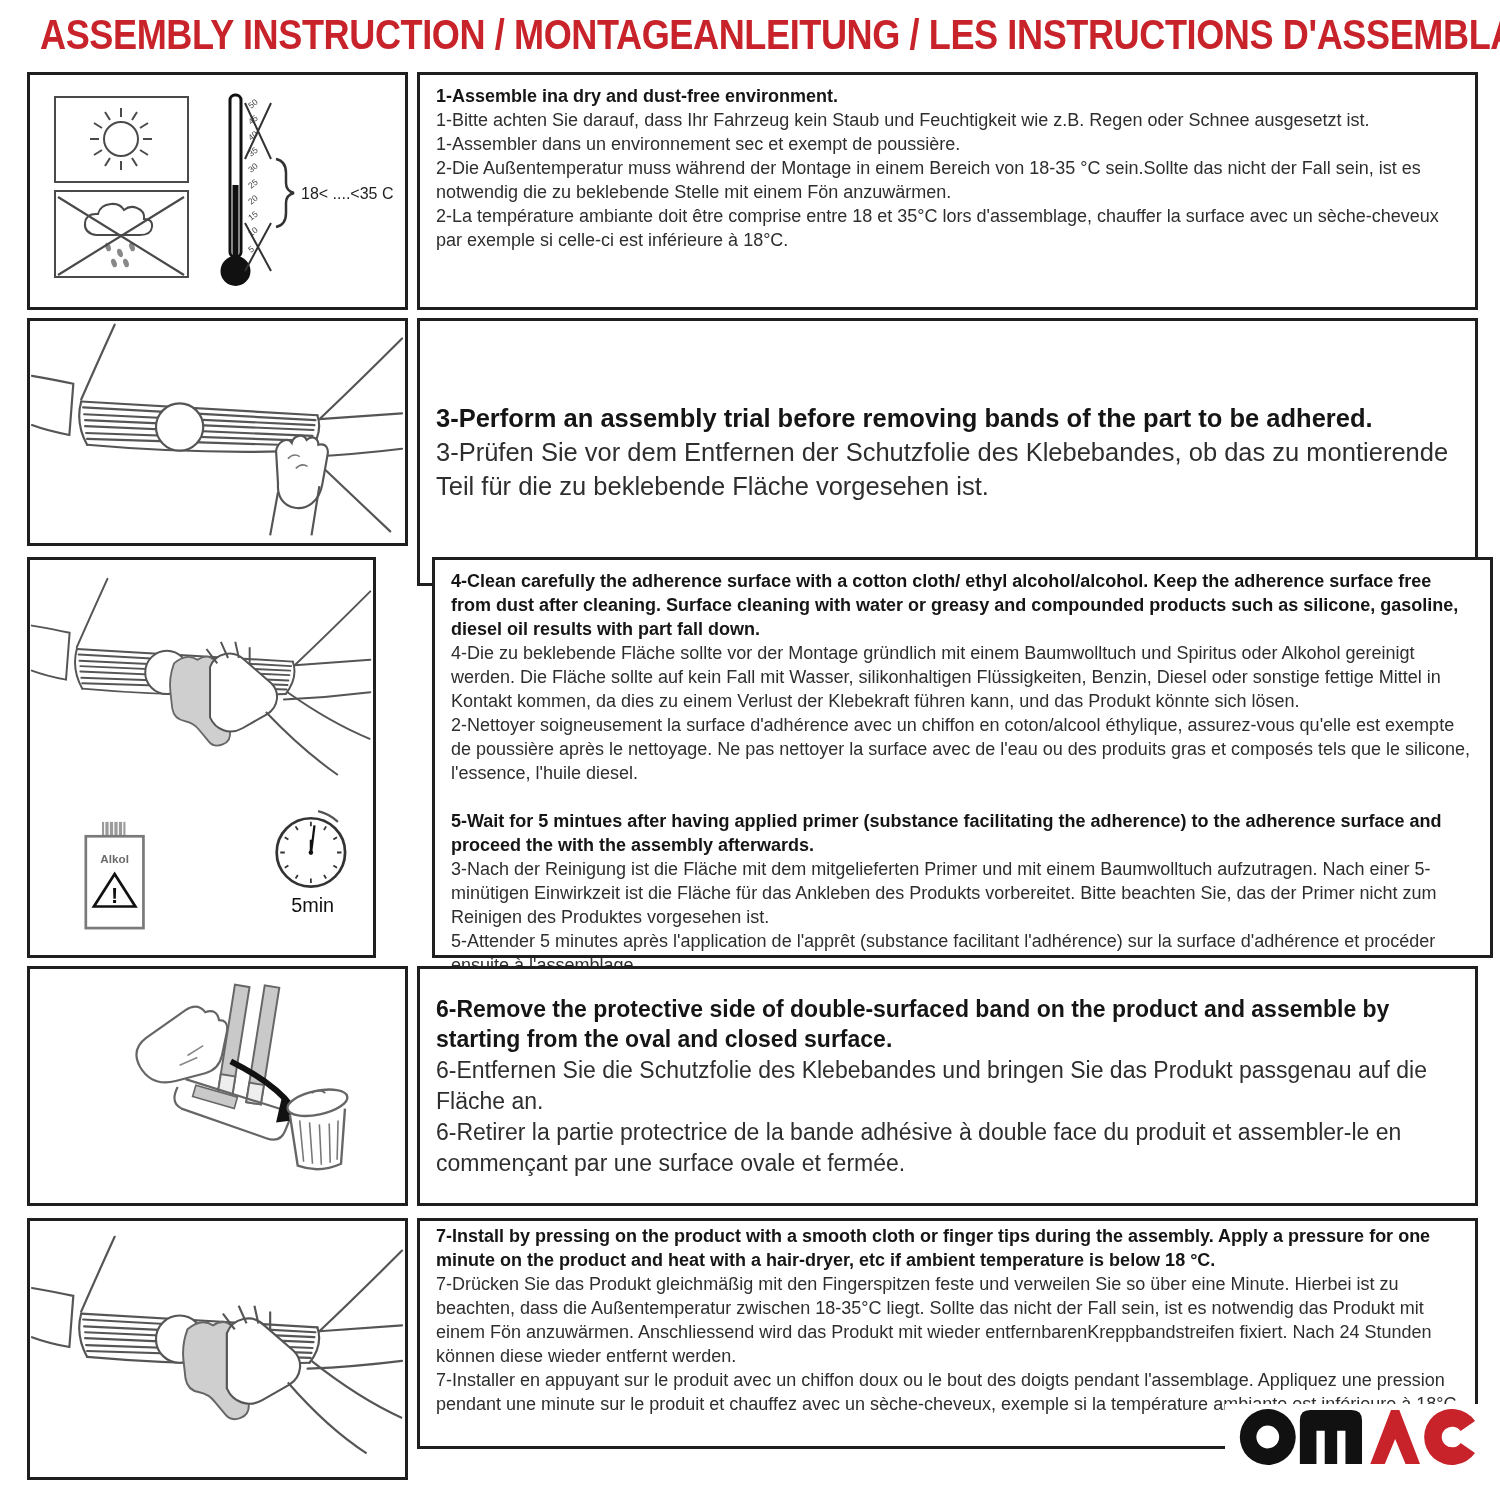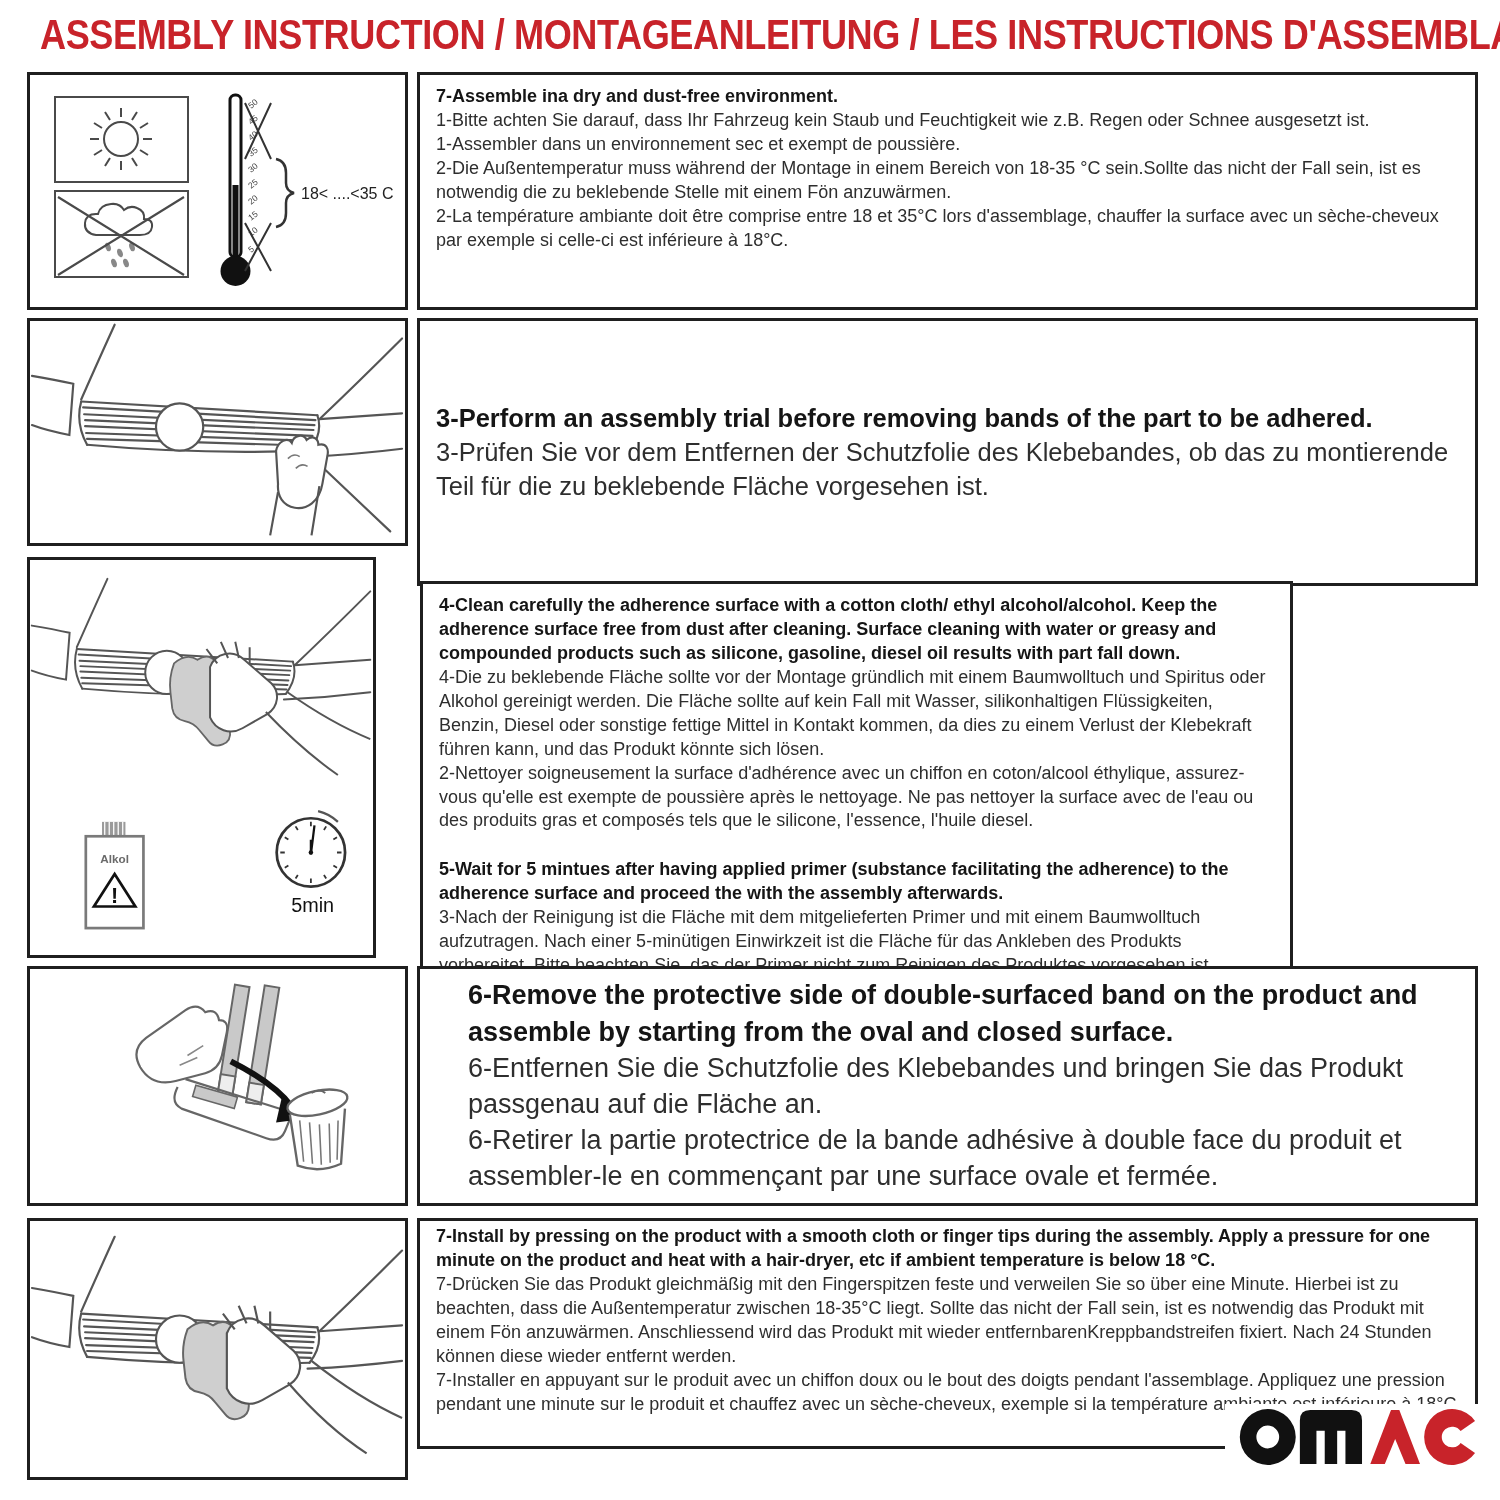--- a/index.html
+++ b/index.html
@@ -7,21 +7,21 @@
         font-family:"Liberation Sans",sans-serif;color:#2e2e2e;}
   .title{position:absolute;left:40px;top:10px;font-size:43px;font-weight:bold;color:#c8232a;
          white-space:nowrap;transform:scaleX(0.84);transform-origin:left center;letter-spacing:-0.5px;}
   .box{position:absolute;border:3px solid #1f1f1f;background:#fff;box-sizing:border-box;}
   .illus{display:flex;align-items:center;justify-content:center;overflow:hidden;}
   .txt{padding:10px 16px;box-sizing:border-box;}
   .txt.center{display:flex;flex-direction:column;justify-content:center;}
   .txt p{margin:0;}
   .s-small p{font-size:18px;line-height:1.33;}
   .s-large p{font-size:25.5px;line-height:1.34;}
-  .s-mid p{font-size:27px;line-height:1.34;margin-left:32px;}
+  .s-mid p{font-size:23px;line-height:1.34;}
   p.b{font-weight:bold;color:#151515;}
   p.gap{margin-top:25px;}
   svg text{font-family:"Liberation Sans",sans-serif;}
   .logo{position:absolute;right:14px;top:1404px;background:#fff;padding:4px 2px 4px 14px;}
 </style>
 </head>
 <body>
 
 <div id="page">
 
@@ -64,21 +64,21 @@
           <text x="221" y="162" transform="rotate(-38 221 162)">10</text>
           <text x="221" y="178" transform="rotate(-38 221 178)">5</text>
         </g>
         <path d="M215 28 L241 84 M241 28 L215 84 M215 148 L241 196 M241 148 L215 196" stroke="#333" stroke-width="2"></path>
         <path d="M246 84 Q256 86 256 98 L256 108 Q256 116 264 118 Q256 120 256 128 L256 138 Q256 150 246 152" fill="none" stroke="#333" stroke-width="2.5"></path>
         <text x="271" y="124" font-size="16" fill="#222">18&lt; ....&lt;35 C</text>
       </g>
     </svg>
   </div>
   <div class="box txt s-small" style="left:417px;top:72px;width:1061px;height:238px;">
-    <p class="b">7-Assemble ina dry and dust-free environment.</p>
+    <p class="b">1-Assemble ina dry and dust-free environment.</p>
     <p>1-Bitte achten Sie darauf, dass Ihr Fahrzeug kein Staub und Feuchtigkeit wie z.B. Regen oder Schnee ausgesetzt ist.</p>
     <p>1-Assembler dans un environnement sec et exempt de poussière.</p>
     <p>2-Die Außentemperatur muss während der Montage in einem Bereich von 18-35 °C  sein.Sollte das nicht der Fall sein, ist es notwendig die zu beklebende Stelle mit einem Fön anzuwärmen.</p>
     <p>2-La température ambiante doit être comprise entre 18 et 35°C lors d'assemblage, chauffer la surface avec un sèche-cheveux par exemple si celle-ci est inférieure à 18°C.</p>
   </div>
 
   <div class="box illus" style="left:27px;top:318px;width:381px;height:228px;">
     <svg width="375" height="222" viewBox="0 0 381 222">
       <g fill="none" stroke="#555" stroke-width="2.2" stroke-linecap="round">
         <path d="M86 2 Q66 46 52 78"></path>
@@ -136,21 +136,21 @@
         <circle cx="0" cy="0" r="38" fill="#fff" stroke="#333" stroke-width="3"></circle>
         <g stroke="#333" stroke-width="2">
           <path d="M0 -34 L0 -29 M17 -29 L14.5 -25 M29 -17 L25 -14.5 M34 0 L29 0 M29 17 L25 14.5 M17 29 L14.5 25 M0 34 L0 29 M-17 29 L-14.5 25 M-29 17 L-25 14.5 M-34 0 L-29 0 M-29 -17 L-25 -14.5 M-17 -29 L-14.5 -25"></path>
         </g>
         <path d="M0 2 L4 -30 M0 2 L0 -14" stroke="#111" stroke-width="2.5"></path>
         <circle cx="0" cy="0" r="2.5" fill="#111"></circle>
         <text x="2" y="66" text-anchor="middle" font-size="22" fill="#111">5min</text>
       </g>
     </svg>
   </div>
-  <div class="box txt s-small" style="left:420px;top:557px;width:873px;height:401px;margin-top:24px;">
+  <div class="box txt s-small" style="left:432px;top:557px;width:1061px;height:401px;">
     <p class="b">4-Clean carefully the adherence surface with a cotton cloth/ ethyl alcohol/alcohol. Keep the adherence surface free from dust after cleaning. Surface cleaning with water or greasy and compounded products such as silicone, gasoline, diesel oil results with part fall down.</p>
     <p>4-Die zu beklebende Fläche sollte vor der Montage gründlich mit einem Baumwolltuch und Spiritus oder Alkohol gereinigt werden. Die Fläche sollte auf kein Fall mit Wasser, silikonhaltigen Flüssigkeiten, Benzin, Diesel oder sonstige fettige Mittel in Kontakt kommen, da dies zu einem Verlust der Klebekraft führen kann, und das Produkt könnte sich lösen.</p>
     <p>2-Nettoyer soigneusement la surface d'adhérence avec un chiffon en coton/alcool éthylique, assurez-vous qu'elle est exempte de poussière après le nettoyage. Ne pas nettoyer la surface avec de l'eau ou des produits gras et composés tels que le silicone, l'essence, l'huile diesel.</p>
     <p class="b gap">5-Wait for 5 mintues after having applied primer (substance facilitating the adherence) to the adherence surface and proceed the with the assembly afterwards.</p>
     <p>3-Nach der Reinigung ist die Fläche mit dem mitgelieferten Primer und mit einem Baumwolltuch aufzutragen. Nach einer 5-minütigen Einwirkzeit ist die Fläche für das Ankleben des Produkts vorbereitet. Bitte beachten Sie, das der Primer nicht zum Reinigen des Produktes vorgesehen ist.</p>
     <p>5-Attender 5 minutes après l'application de l'apprêt (substance facilitant l'adhérence) sur la surface d'adhérence et procéder ensuite à l'assemblage</p>
   </div>
 
   <div class="box illus" style="left:27px;top:966px;width:381px;height:240px;">
     <svg width="375" height="234" viewBox="0 0 381 234">

